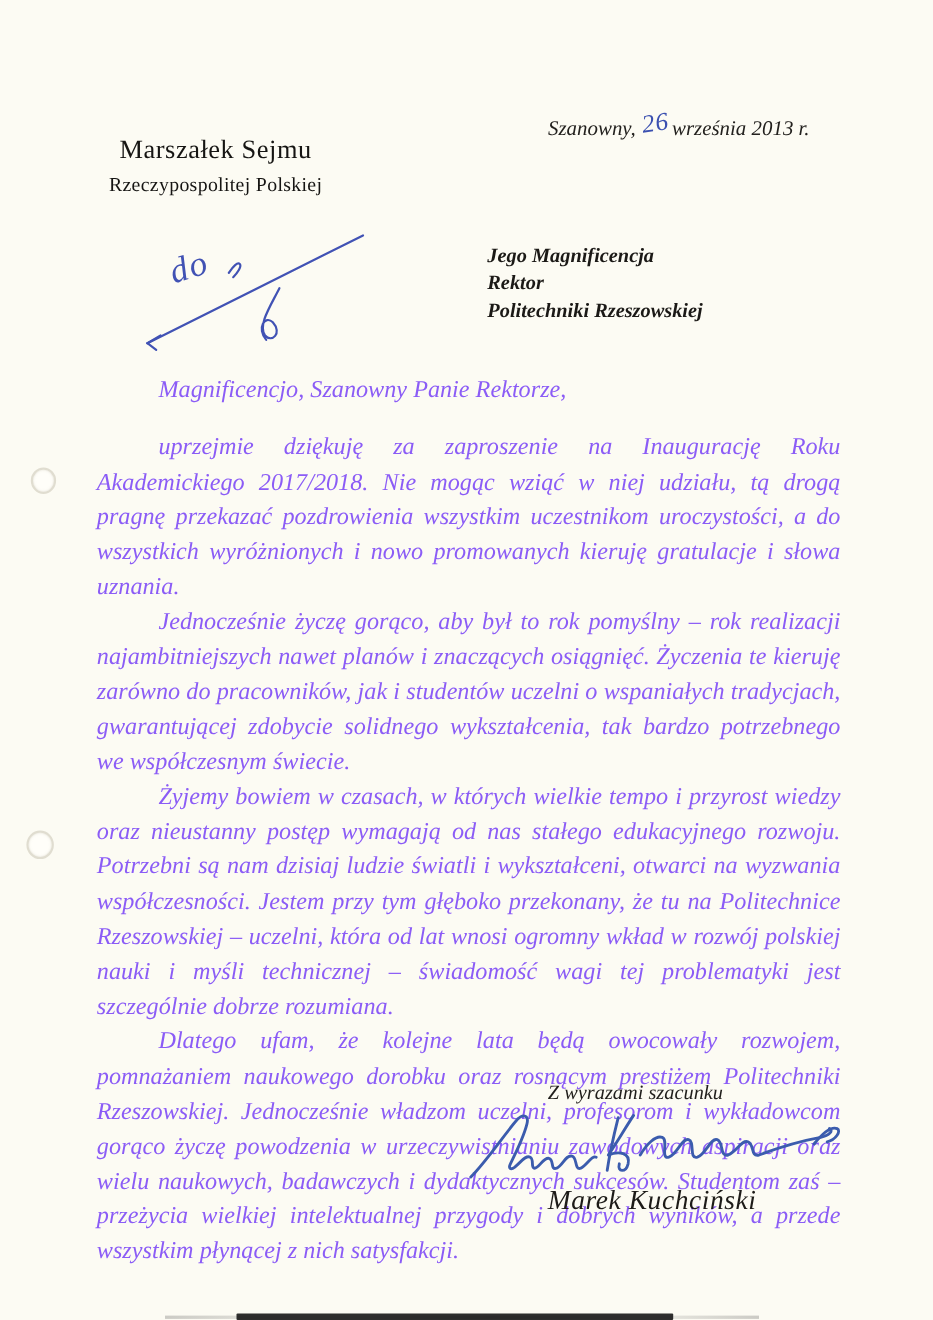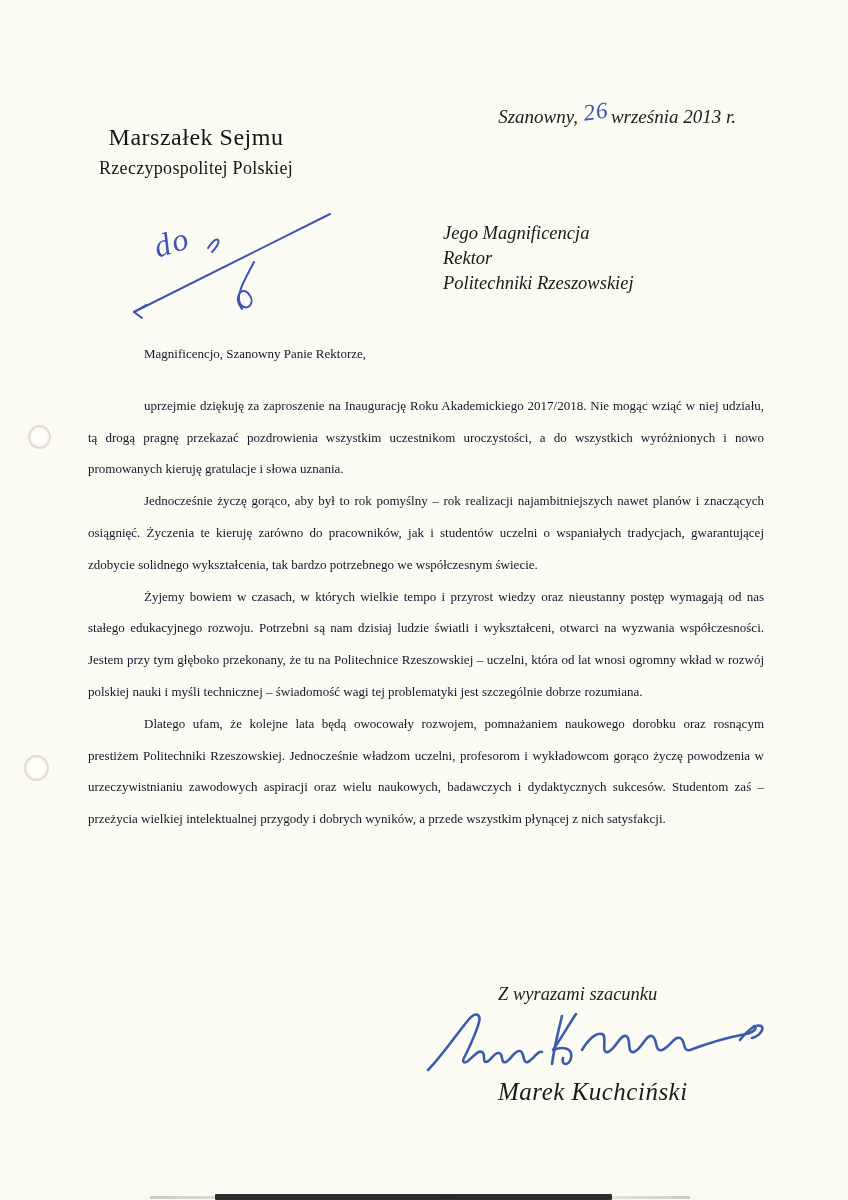--- a/index.html
+++ b/index.html
@@ -37,29 +37,29 @@
   .do-annotation svg{position:absolute;inset:0;}
   .do-annotation .do-text{
     position:absolute;left:42px;top:18px;
     font-style:italic;font-size:32px;color:#4152b4;
     transform:rotate(-17deg);letter-spacing:2px;
   }
 
   
   .recipient{
     position:absolute;left:443px;top:221px;
-    font-style:italic;font-weight:normal;font-size:18.5px;line-height:25px;
+    font-style:italic;font-weight:bold;font-size:18.5px;line-height:25px;
     color:#1b1916;
   }
 
   
   .letter-body{
     position:absolute;left:88px;top:338px;width:676px;
-    font-size:13px;line-height:31.8px;
-    color:#0f172a;
+    font-style:italic;font-size:22px;line-height:31.8px;
+    color:#8b5cf6;
   }
   .salutation{margin:0 0 20px 0;padding-left:56px;}
   .letter-body p{
     margin:0;text-align:justify;text-indent:56px;
   }
 
   
   .valediction{
     position:absolute;left:489px;top:984px;
     font-style:italic;font-size:18.5px;color:#201e1b;margin-left:9px;

